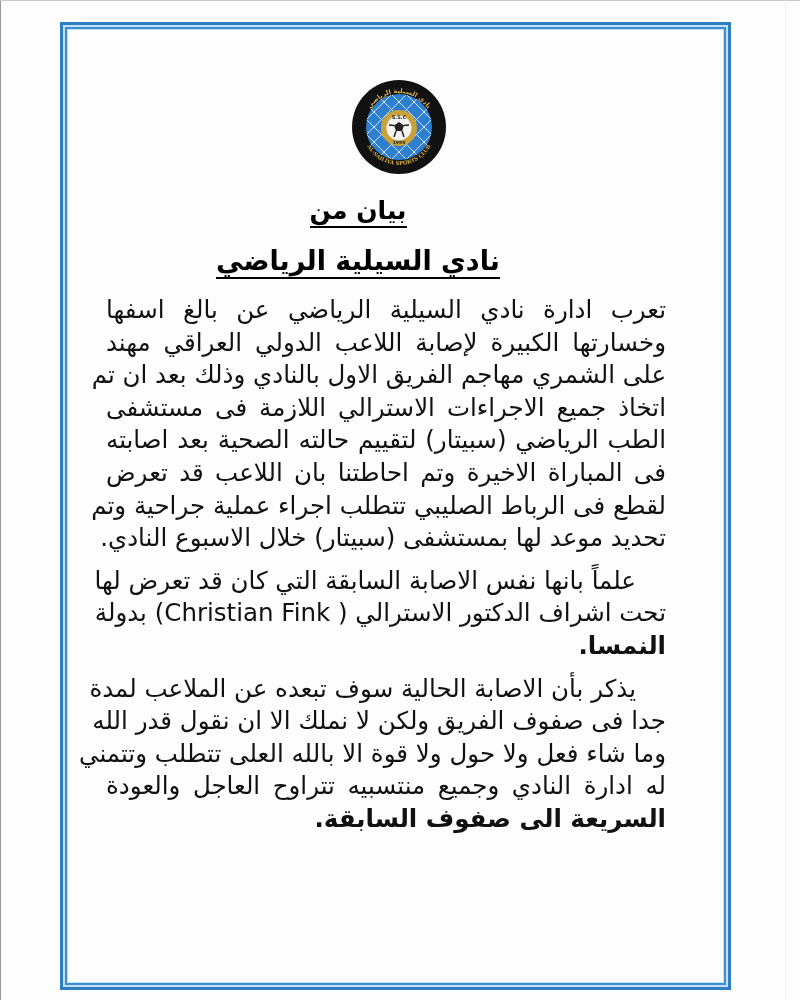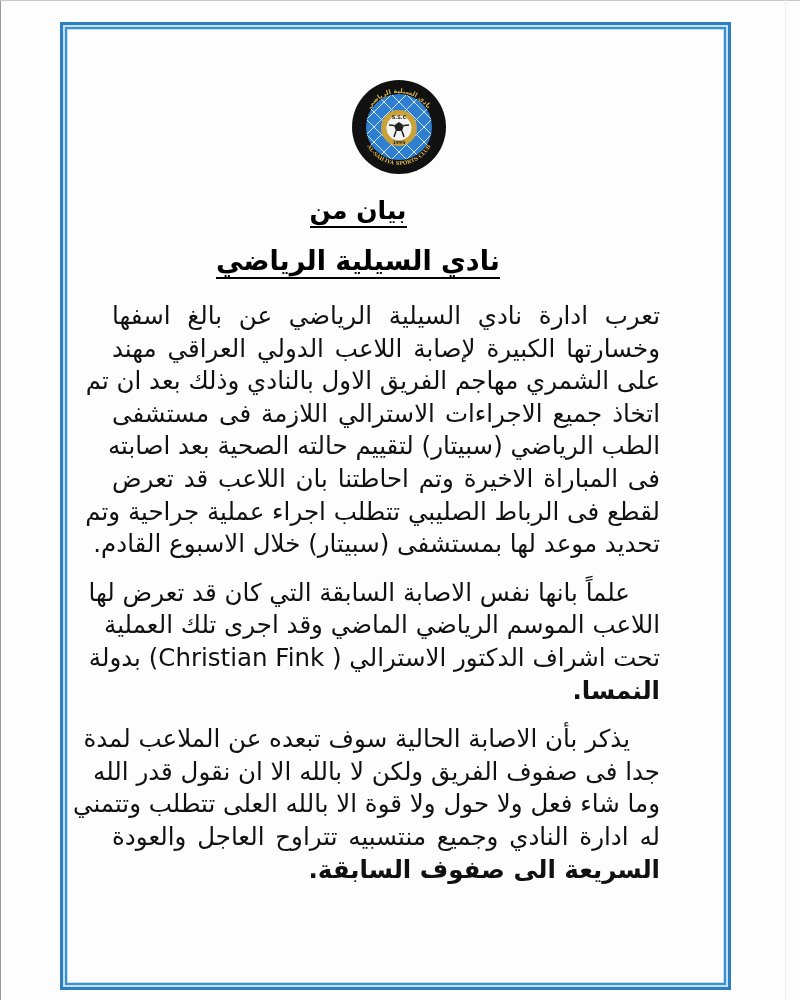--- a/index.html
+++ b/index.html
@@ -25,21 +25,21 @@
     direction: rtl;
   }
   .heading span { border-bottom: 2.5px solid #000; padding-bottom: 1px; }
   .h1 { top: 196px; font-size: 25px; }
   .h2 { top: 245px; font-size: 27px; }
   .body-text {
     position: absolute; left: 96px; width: 580px; top: 284px;
     direction: rtl; text-align: justify; text-align-last: right;
     font-family: "DejaVu Sans", sans-serif; font-size: 24.5px; line-height: 32.6px; color: #111;
   }
-  .body-text p { margin: 16px; }
+  .body-text p { margin: 10px; }
   .line { display: block; text-align: justify; text-align-last: justify; white-space: nowrap; }
   .line.last { text-align-last: right; font-weight: bold; }
   .line.indent { padding-right: 30px; }
 </style>
 </head>
 <body>
 
 <div class="scan-edge-left"></div>
 <div class="scan-edge-top"></div>
 <div class="scan-edge-right"></div>
@@ -93,28 +93,27 @@
 
 <div class="body-text">
   <p>
     <span class="line">تعرب ادارة نادي السيلية الرياضي عن بالغ اسفها</span>
     <span class="line">وخسارتها الكبيرة لإصابة اللاعب الدولي العراقي مهند</span>
     <span class="line">على الشمري مهاجم الفريق الاول بالنادي وذلك بعد ان تم</span>
     <span class="line">اتخاذ جميع الاجراءات الاسترالي اللازمة فى مستشفى</span>
     <span class="line">الطب الرياضي (سبيتار) لتقييم حالته الصحية بعد اصابته</span>
     <span class="line">فى المباراة الاخيرة وتم احاطتنا بان اللاعب قد تعرض</span>
     <span class="line">لقطع فى الرباط الصليبي تتطلب اجراء عملية جراحية وتم</span>
-    <span class="line">تحديد موعد لها بمستشفى (سبيتار) خلال الاسبوع القادم.</span>
+    <span class="line">تحديد موعد لها بمستشفى (سبيتار) خلال الاسبوع النادي.</span>
   </p>
   <p>
     <span class="line indent">علماً بانها نفس الاصابة السابقة التي كان قد تعرض لها</span>
-    <span class="line">اللاعب الموسم الرياضي الماضي وقد اجرى تلك العملية</span>
     <span class="line">تحت اشراف الدكتور الاسترالي ( Christian Fink) بدولة</span>
     <span class="line last">النمسا.</span>
   </p>
   <p>
     <span class="line indent">يذكر بأن الاصابة الحالية سوف تبعده عن الملاعب لمدة</span>
-    <span class="line">جدا فى صفوف الفريق ولكن لا بالله الا ان نقول قدر الله</span>
+    <span class="line">جدا فى صفوف الفريق ولكن لا نملك الا ان نقول قدر الله</span>
     <span class="line">وما شاء فعل ولا حول ولا قوة الا بالله العلى تتطلب وتتمني</span>
     <span class="line">له ادارة النادي وجميع منتسبيه تتراوح العاجل والعودة</span>
     <span class="line last">السريعة الى صفوف السابقة.</span>
   </p>
 </div>
 
 </body></html>

